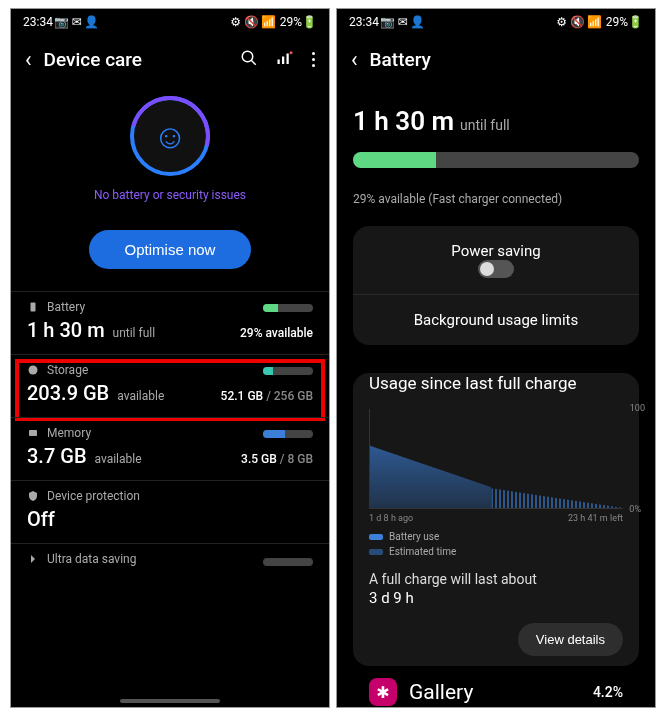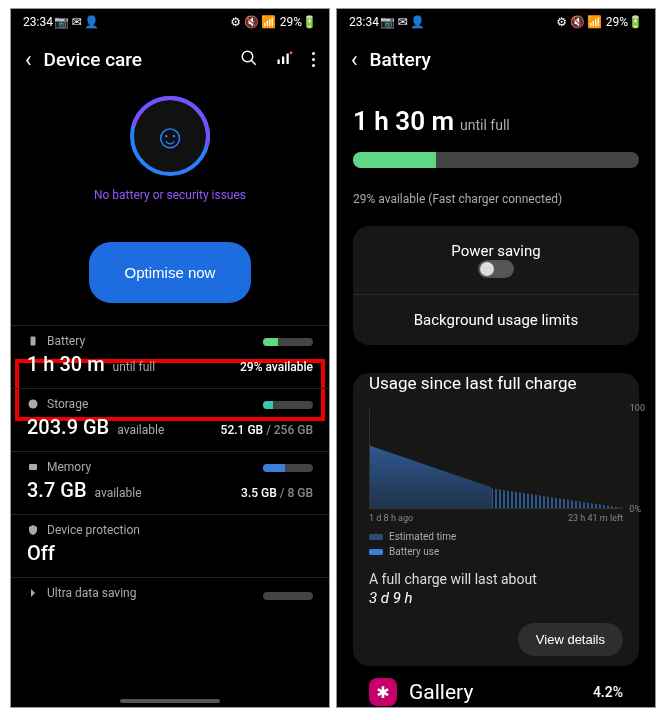--- a/index.html
+++ b/index.html
@@ -14,21 +14,21 @@
   .title { font-size: 19px; font-weight: 500; flex: 1; }
   .header-icons { display: flex; gap: 18px; align-items: center; }
   .hicon svg { width: 18px; height: 18px; }
   .dots { display: flex; flex-direction: column; gap: 3px; }
   .dots span { width: 3px; height: 3px; background: #fff; border-radius: 50%; }
   .face-ring { width: 80px; height: 80px; border-radius: 50%; margin: 6px auto 12px; border: 4px solid #2a7fff; background: #111; display: flex; align-items: center; justify-content: center; position: relative; }
   .face-ring::before { content: ""; position: absolute; inset: -4px; border-radius: 50%; border: 4px solid transparent; border-top-color: #7b4dff; border-right-color: #7b4dff; transform: rotate(-30deg); }
   .smiley { font-size: 34px; color: #2a7fff; line-height: 1; }
   .status-title { text-align: center; font-size: 28px; font-weight: 600; margin-top: 6px; }
   .status-sub { text-align: center; font-size: 12px; color: #8b5cf6; margin-top: 6px; }
-  .pill-btn { display: block; margin: 40px auto 22px; background: #1d6de0; color: #fff; border: none; border-radius: 22px; padding: 22px 36px; font-size: 15px; font-weight: 500; cursor: pointer; }
+  .pill-btn { display: block; margin: 28px auto 22px; background: #1d6de0; color: #fff; border: none; border-radius: 22px; padding: 11px 36px; font-size: 15px; font-weight: 500; cursor: pointer; }
   .section { padding: 8px 16px 12px; border-top: 1px solid #222; position: relative; }
   .sec-label { display: flex; align-items: center; gap: 8px; font-size: 12px; color: #aaa; }
   .sec-label svg { width: 12px; height: 12px; }
   .sec-main { display: flex; align-items: baseline; justify-content: space-between; margin-top: 4px; }
   .big-val { font-size: 20px; font-weight: 500; }
   .val-suffix { font-size: 12px; color: #aaa; margin-left: 4px; }
   .right-val { font-size: 12px; font-weight: 500; }
   .right-sub { color: #888; }
   .small-bar { width: 50px; height: 8px; background: #444; border-radius: 4px; position: absolute; right: 16px; top: 12px; overflow: hidden; }
   .small-bar > div { height: 100%; }
@@ -53,21 +53,21 @@
   .chart-100 { position: absolute; right: -22px; top: -6px; font-size: 9px; color: #888; }
   .chart-0 { position: absolute; right: -18px; bottom: -6px; font-size: 9px; color: #888; }
   .chart-area { position: absolute; left: 0; bottom: 0; width: 48%; height: 70%; background: linear-gradient(to bottom, #3b7fd8aa, #3b7fd844); clip-path: polygon(0 10%, 100% 70%, 100% 100%, 0 100%); }
   .chart-est { position: absolute; left: 48%; bottom: 0; width: 52%; height: 20%; background: repeating-linear-gradient(90deg,#3b7fd8 0 2px,transparent 2px 4px); clip-path: polygon(0 0, 100% 100%, 0 100%); opacity: .6; }
   .chart-labels { display: flex; justify-content: space-between; font-size: 9px; color: #888; margin-top: 4px; }
   .legend { display: flex; flex-direction: column; gap: 4px; margin-top: 8px; font-size: 10px; color: #aaa; }
   .legend-row { display: flex; align-items: center; gap: 6px; }
   .swatch { width: 14px; height: 6px; background: #3b7fd8; border-radius: 2px; }
   .swatch.dashed { opacity: .5; }
   .full-text { font-size: 14px; color: #ddd; margin-top: 14px; }
-  .full-dur { font-size: 15px; margin-top: 2px; font-style: italic; }
+  .full-dur { font-size: 15px; margin-top: 2px; }
   .view-btn { display: block; margin: 16px 0 4px auto; background: #2e2e2e; color: #fff; border: none; border-radius: 18px; padding: 9px 18px; font-size: 13px; cursor: pointer; }
   .app-row { display: flex; align-items: center; padding: 12px 16px; gap: 12px; }
   .app-icon { width: 28px; height: 28px; background: #c5006a; border-radius: 8px; display: flex; align-items: center; justify-content: center; font-size: 16px; }
   .app-name { flex: 1; font-size: 21px; }
   .app-pct { font-size: 14px; font-weight: 500; }
   .nav-pill { position: absolute; bottom: 4px; left: 50%; transform: translateX(-50%); width: 100px; height: 4px; background: #555; border-radius: 2px; }
 </style>
 </head>
 <body>
 
@@ -227,26 +227,26 @@
           <span class="chart-0">0%</span>
         <div class="chart-area"></div>
           <div class="chart-est"></div>
       </div>
       <div class="chart-labels">
         <span>1 d 8 h ago</span>
         <span>23 h 41 m left</span>
       </div>
       <div class="legend">
         <div class="legend-row">
+            <span class="swatch"></span>
+            <span>Battery use</span>
+          </div>
+        <div class="legend-row">
             <span class="swatch dashed"></span>
             <span>Estimated time</span>
-          </div>
-        <div class="legend-row">
-            <span class="swatch"></span>
-            <span>Battery use</span>
           </div>
       </div>
       <div class="full-text">A full charge will last about</div>
       <div class="full-dur">3 d 9 h</div>
       <button class="view-btn">View details</button>
     </div>
 
     <div class="app-row">
       <div class="app-icon">✱</div>
       <span class="app-name">Gallery</span>

